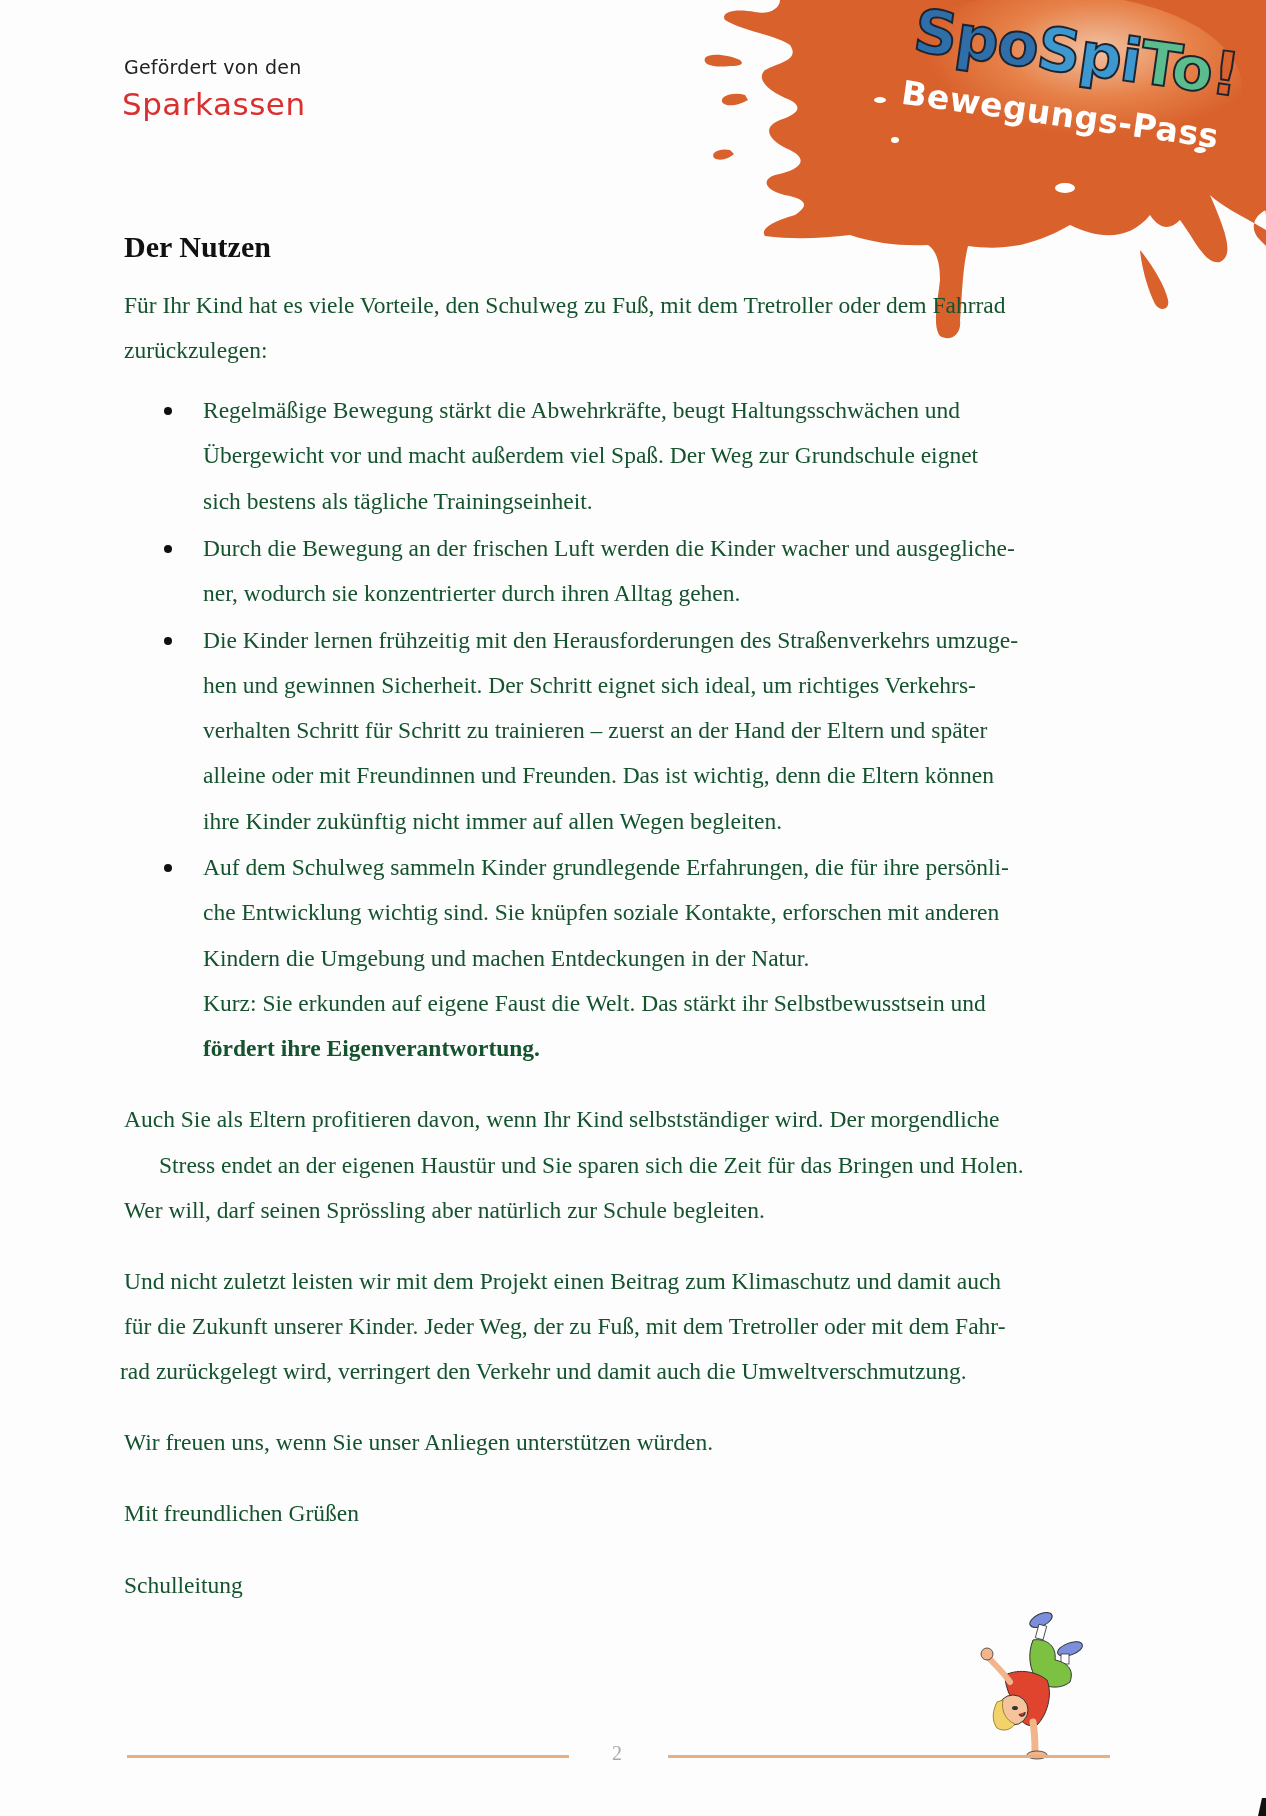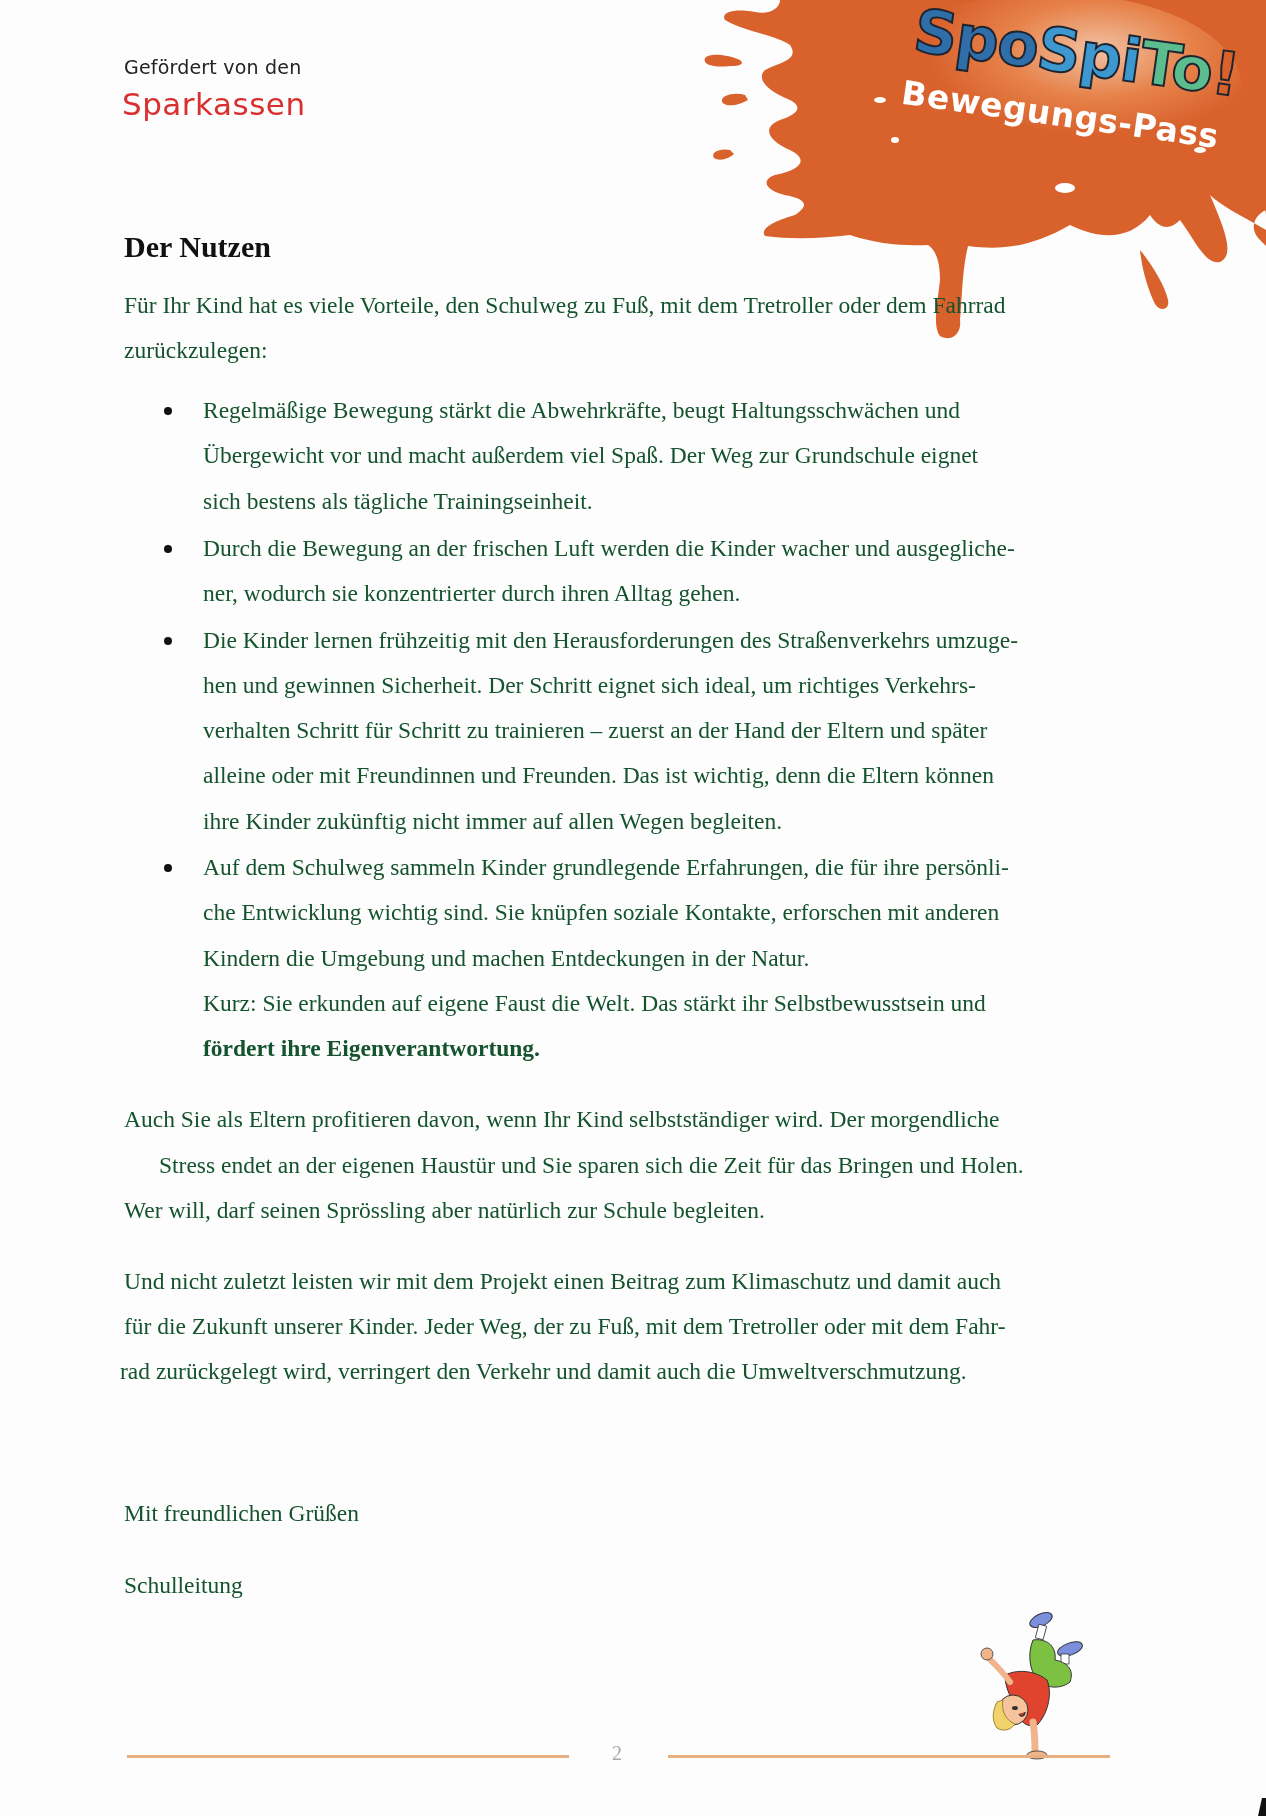--- a/index.html
+++ b/index.html
@@ -134,20 +134,21 @@
   <div>
     <div class="line" style="left:124px; top:1108px;">Auch Sie als Eltern profitieren davon, wenn Ihr Kind selbstständiger wird. Der morgendliche</div>
     <div class="line" style="left:124px; top:1154px;margin-left:35px;">Stress endet an der eigenen Haustür und Sie sparen sich die Zeit für das Bringen und Holen.</div>
     <div class="line" style="left:124px; top:1199px;">Wer will, darf seinen Sprössling aber natürlich zur Schule begleiten.</div>
   </div>
   <div>
     <div class="line" style="left:124px; top:1270px;">Und nicht zuletzt leisten wir mit dem Projekt einen Beitrag zum Klimaschutz und damit auch</div>
     <div class="line" style="left:124px; top:1315px;">für die Zukunft unserer Kinder. Jeder Weg, der zu Fuß, mit dem Tretroller oder mit dem Fahr-</div>
     <div class="line" style="left:120px; top:1360px;">rad zurückgelegt wird, verringert den Verkehr und damit auch die Umweltverschmutzung.</div>
   </div>
+  <div class="line" style="left:124px; top:1431px;">Wir freuen uns, wenn Sie unser Anliegen unterstützen würden.</div>
   <div class="line" style="left:124px; top:1502px;">Mit freundlichen Grüßen</div>
   <div class="line" style="left:124px; top:1574px;">Schulleitung</div>
 
   <svg class="mascot" viewBox="0 0 140 150" xmlns="http://www.w3.org/2000/svg">
 
     <ellipse cx="66" cy="10" rx="12" ry="6" fill="#7b8fdc" stroke="#333" stroke-width="1" transform="rotate(-25 66 10)"></ellipse>
     <ellipse cx="95" cy="39" rx="13" ry="6" fill="#7b8fdc" stroke="#333" stroke-width="1" transform="rotate(-20 95 39)"></ellipse>
 
     <rect x="62" y="15" width="8" height="14" fill="#fff" stroke="#333" stroke-width="0.8" transform="rotate(15 66 22)"></rect>
     <rect x="86" y="44" width="8" height="10" fill="#fff" stroke="#333" stroke-width="0.8"></rect>

